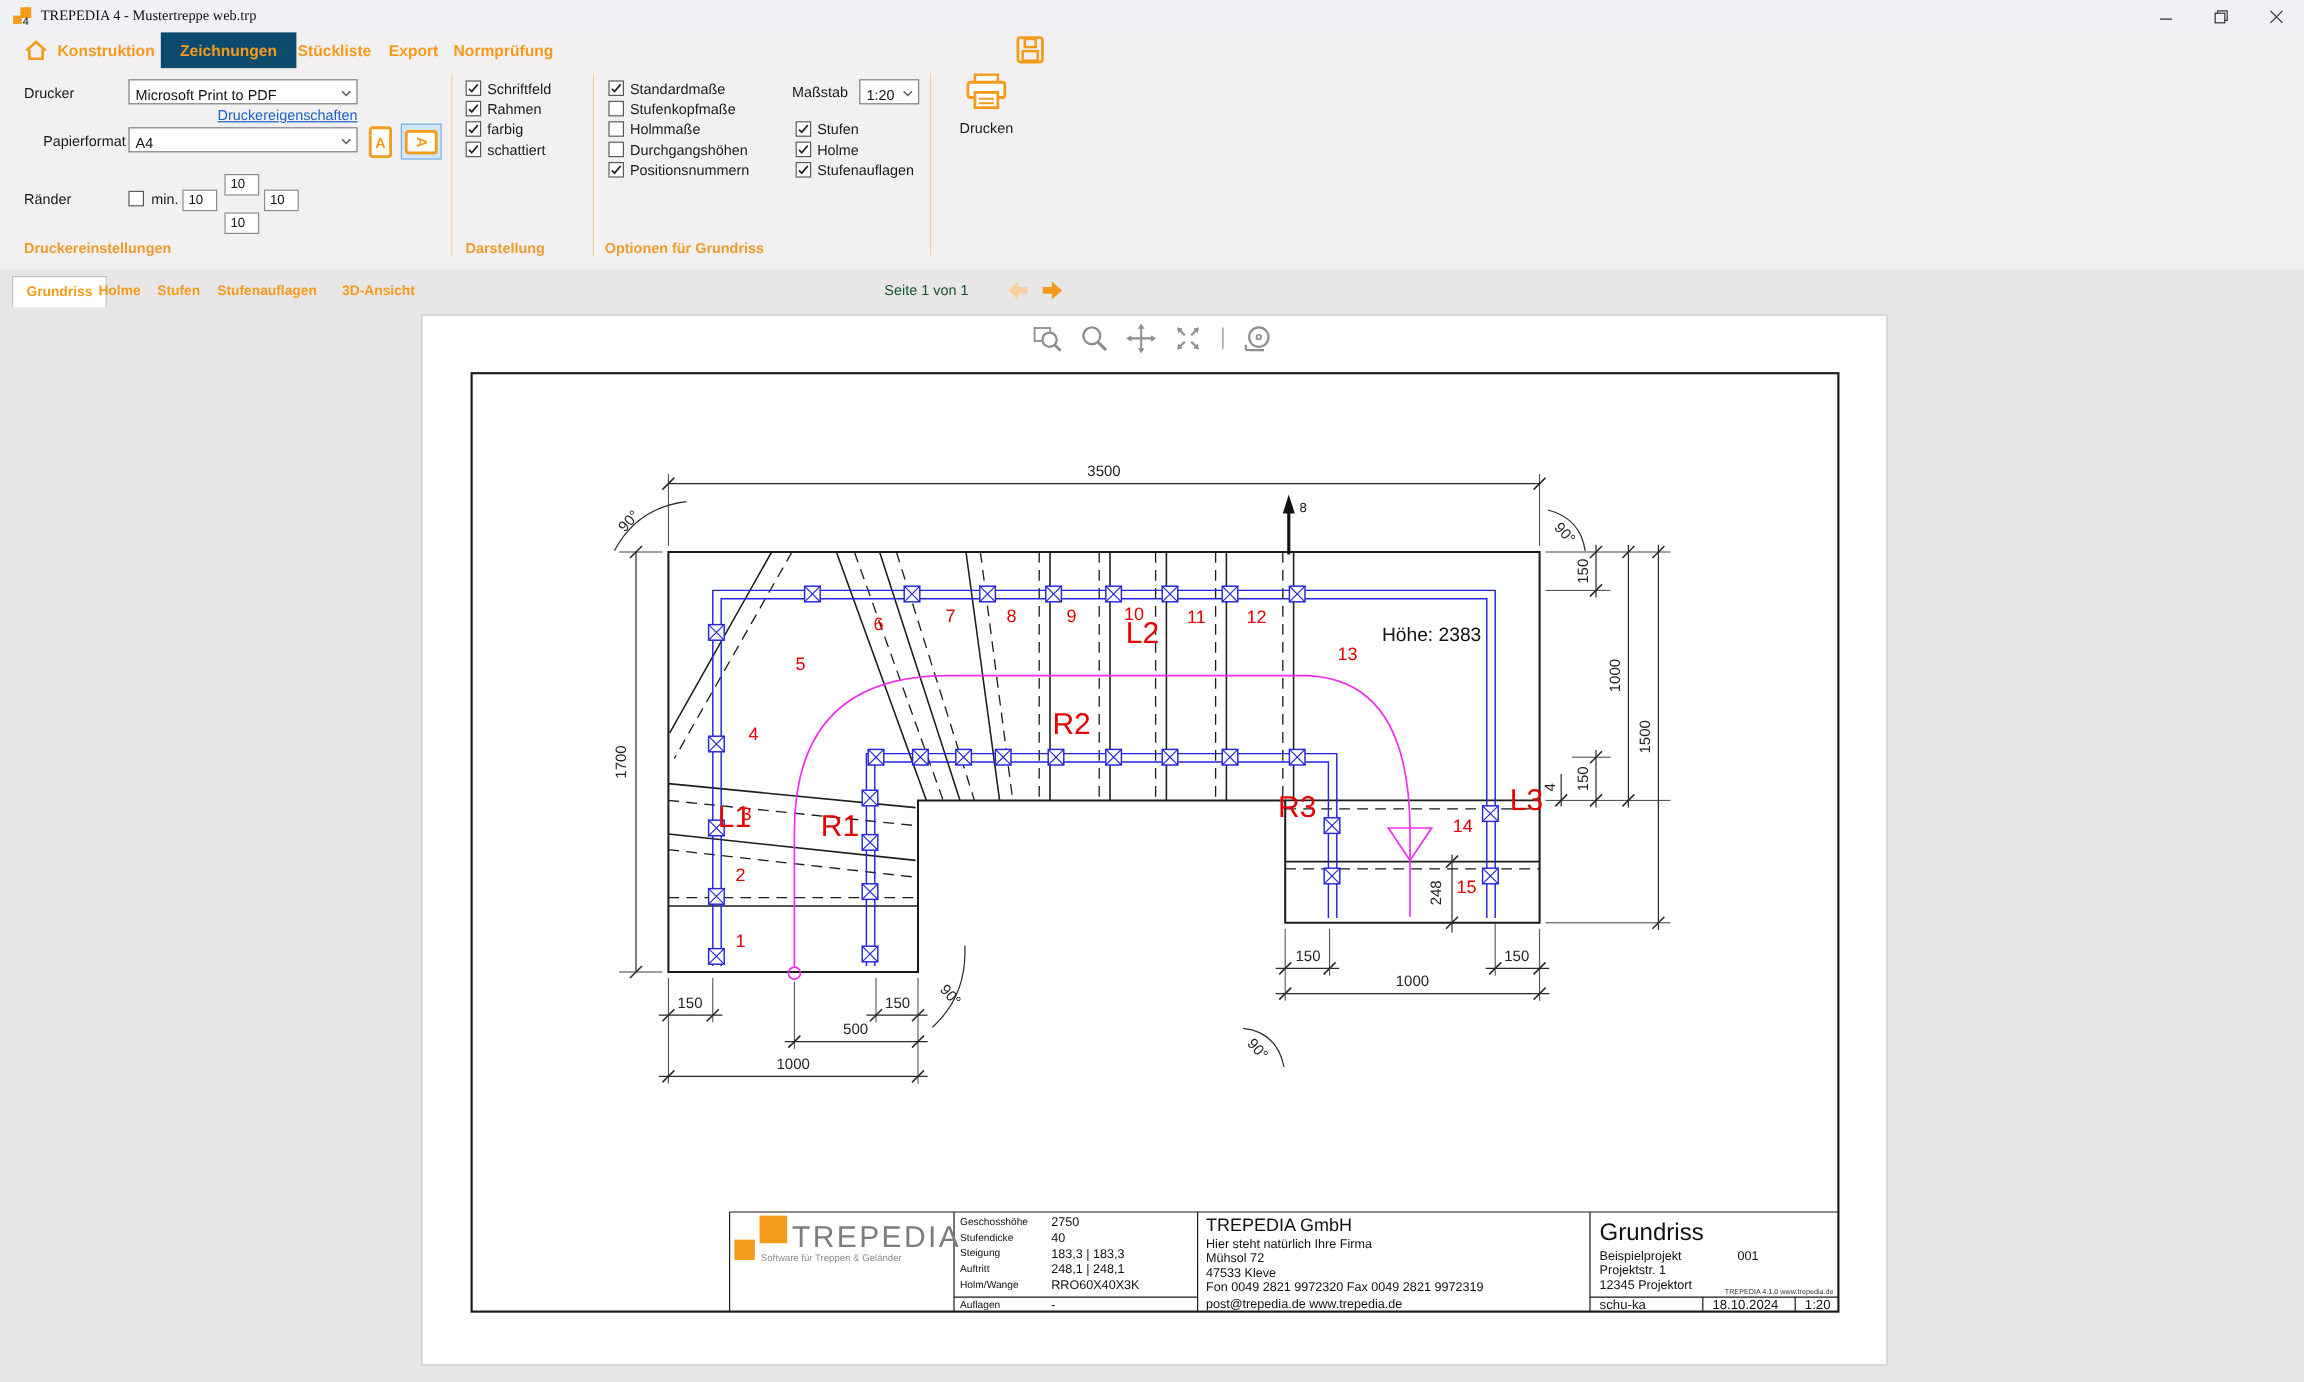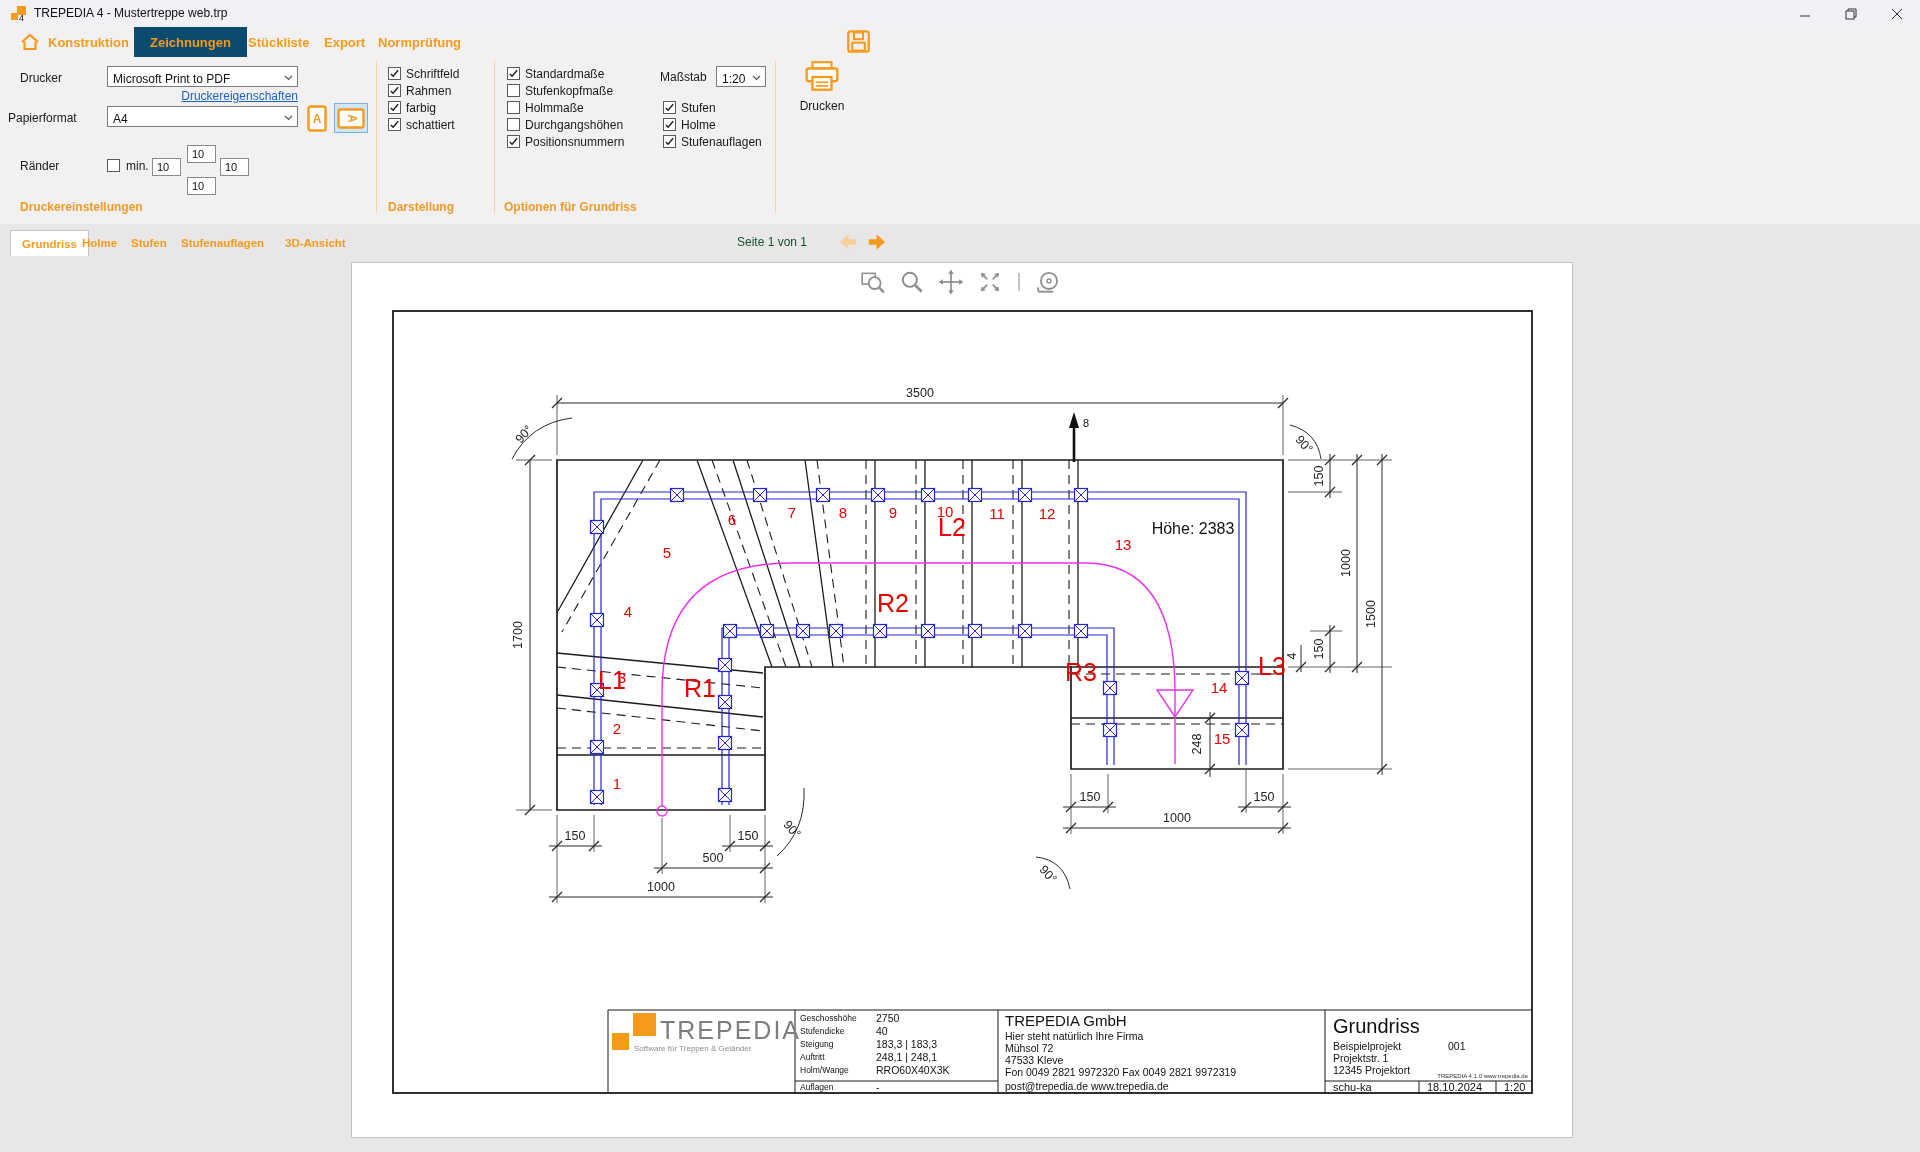--- a/index.html
+++ b/index.html
@@ -1,20 +1,20 @@
 <!DOCTYPE html>
 <html><head>
 <meta charset="utf-8">
 <style>
   html,body{margin:0;padding:0;width:1920px;height:1152px;overflow:hidden;
     font-family:"Liberation Sans",sans-serif;background:#e9e6e8;}
   .abs{position:absolute;}
   
   #titlebar{left:0;top:0;width:1920px;height:27px;background:#eff1f4;border-bottom:1px solid #e3e3e6;}
-  #titlebar .ttl{left:34px;top:6px;font-size:12px;color:#111;}
+  #titlebar .ttl{left:34px;top:6px;font-size:12px;color:#111;font-family:Liberation Serif, serif;}
   .winbtn{top:0;width:46px;height:27px;display:flex;align-items:center;justify-content:center;}
   
   #menurow{left:0;top:27px;width:1920px;height:30px;background:#f2f0f1;}
   .mtab{top:0;height:30px;display:flex;align-items:center;padding:0 16px;
     font-size:13px;font-weight:bold;color:#f59b1c;}
   .mtab.active{background:#0c4a6e;color:#f59b1c;}
   
   #ribbon{left:0;top:57px;width:1920px;height:167px;background:#f2f0f1;}
   .rlabel{font-size:12px;color:#1a1a1a;}
   .grouplabel{font-size:12px;font-weight:bold;color:#f09b2e;}
@@ -109,21 +109,21 @@
   <div class="abs vsep" style="left:775px;top:4px;height:152px"></div>
 
   <div class="abs rlabel" style="left:20px;top:14px">Drucker</div>
   <div class="abs sel" style="left:107px;top:9px;width:191px;height:21px">
     <span>Microsoft Print to PDF</span>
     <svg class="chev" width="9" height="6">
         <polyline points="1,1 4.5,4.5 8,1" fill="none" stroke="#555" stroke-width="1.2"></polyline>
       </svg>
   </div>
   <div class="abs link" style="left:107px;top:32px;width:191px;text-align:right">Druckereigenschaften</div>
-  <div class="abs rlabel" style="left:8px;top:54px">Papierformat</div>
+  <div class="abs rlabel" style="left:36px;top:54px">Papierformat</div>
   <div class="abs sel" style="left:107px;top:49px;width:191px;height:21px">
     <span>A4</span>
     <svg class="chev" width="9" height="6">
         <polyline points="1,1 4.5,4.5 8,1" fill="none" stroke="#555" stroke-width="1.2"></polyline>
       </svg>
   </div>
   <div class="abs orientbtn" style="left:304px;top:46px;width:26px;height:30px">
     <svg width="20" height="27" viewBox="0 0 20 27">
       <rect x="1.5" y="1.5" width="17" height="24" rx="2" fill="#fff" stroke="#f59b1c" stroke-width="2.4"></rect>
       <text x="10" y="18" font-size="12" font-weight="bold" fill="#f59b1c" text-anchor="middle">A</text>

